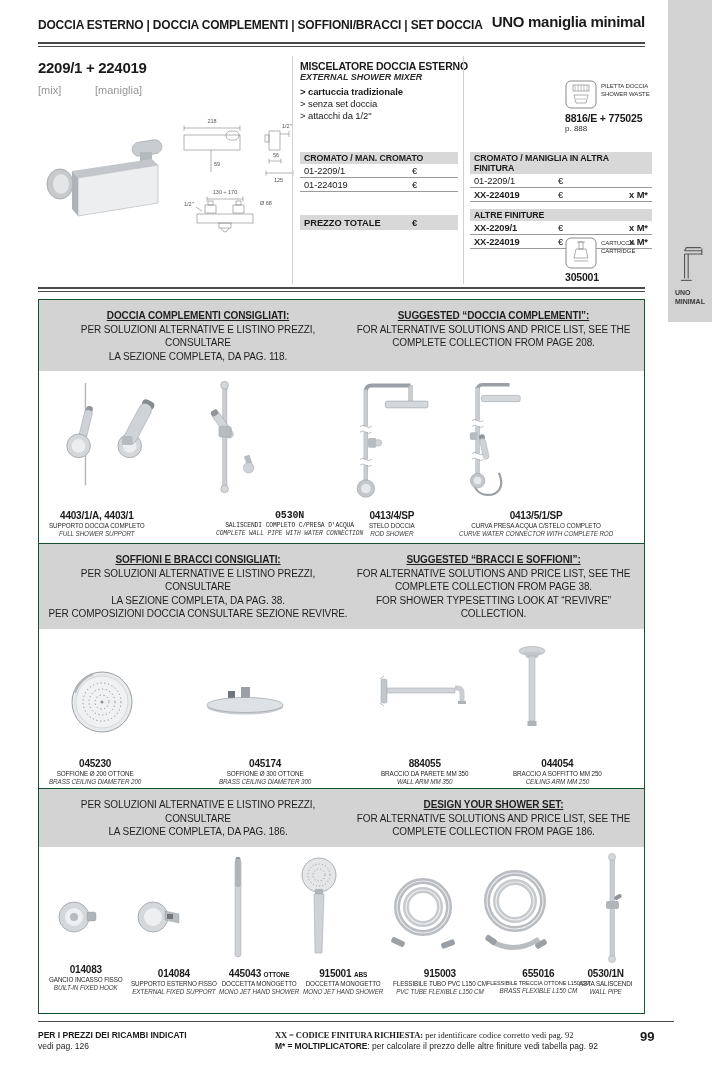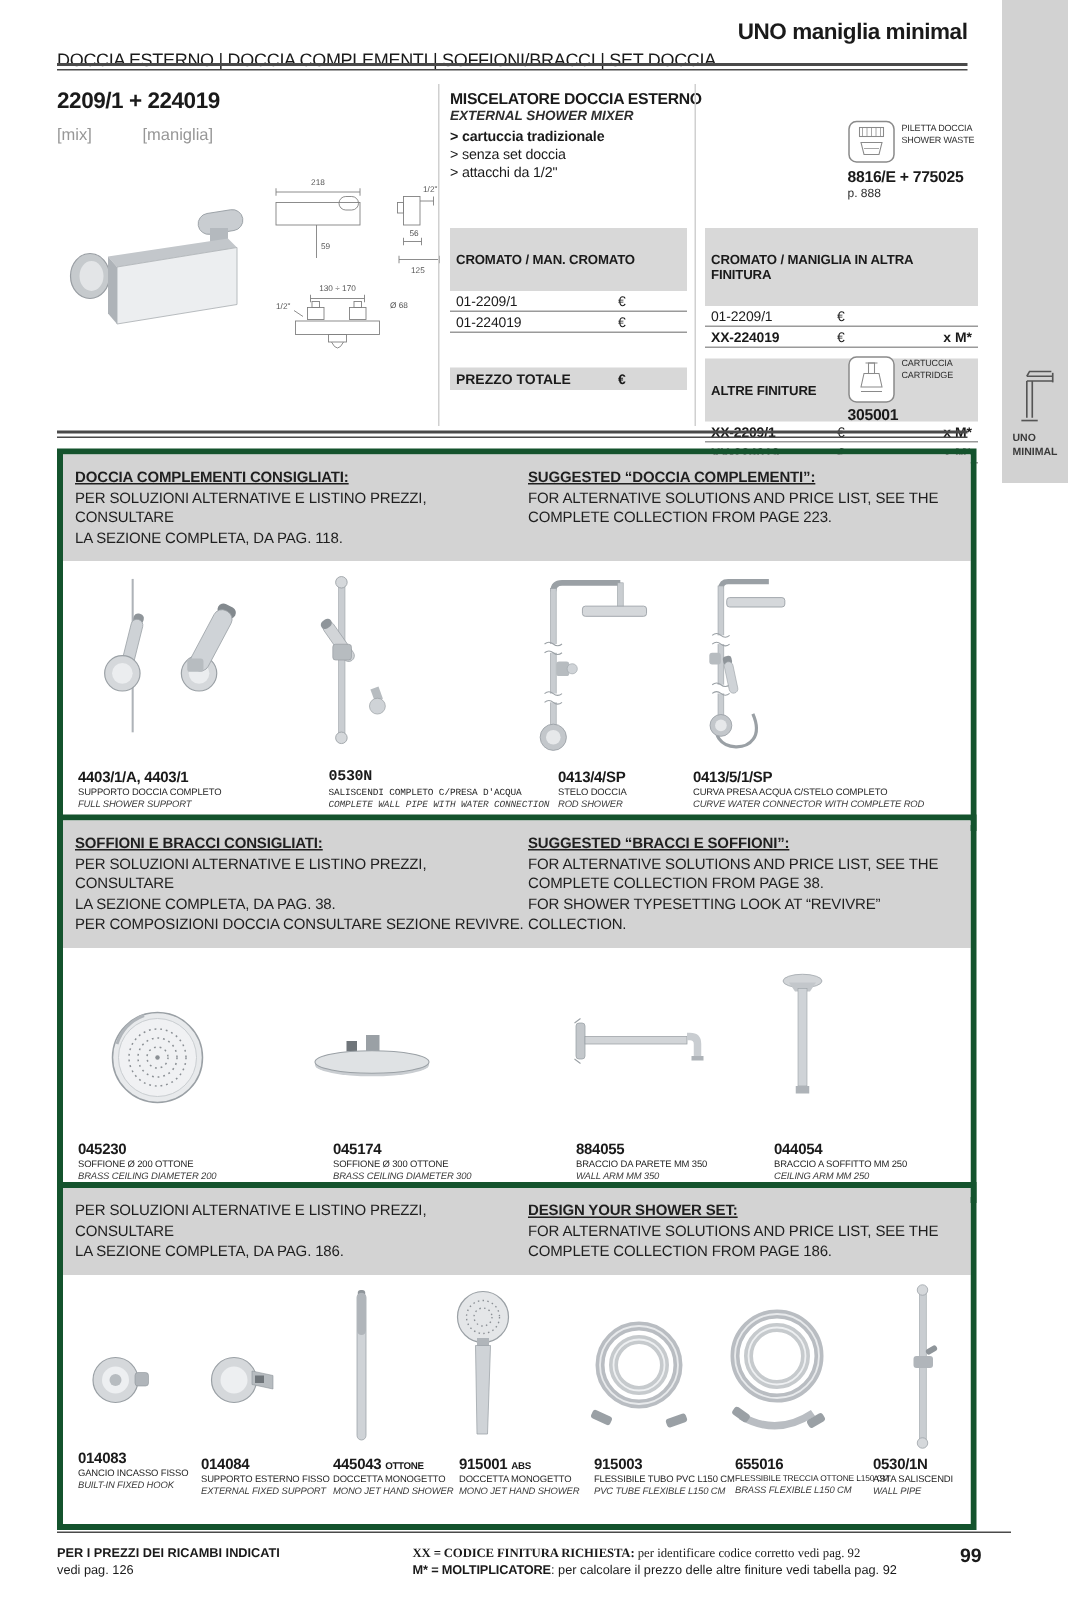--- a/index.html
+++ b/index.html
@@ -1,19 +1,19 @@
 <!DOCTYPE html>
 <html><head>
 <meta charset="utf-8">
 <style>
   html,body{margin:0;padding:0;background:#fff;}
   .page{position:relative;width:712px;height:1065px;background:#fff;overflow:hidden;
         font-family:"Liberation Sans",sans-serif;color:#1a1a1a;}
   
-  .hdr-left{position:absolute;left:38px;top:33px;font-size:12px;font-weight:normal;letter-spacing:-0.2px;}
+  .hdr-left{position:absolute;left:38px;top:18px;font-size:12px;font-weight:bold;letter-spacing:-0.2px;}
   .hdr-right{position:absolute;right:67px;top:13px;font-size:15px;font-weight:bold;letter-spacing:-0.3px;}
   .rule-dbl{position:absolute;left:38px;width:607px;height:2px;border-top:2px solid #4a4a4a;border-bottom:1px solid #4a4a4a;}
   .rule-top{top:42px;} .rule-mid{top:287px;}
   
   .side-tab{position:absolute;right:0;top:0;width:44px;height:322px;background:#d2d2d2;}
   .side-icon{position:absolute;left:6px;top:244px;}
   .side-label{position:absolute;left:7px;top:288px;font-size:7px;line-height:1.35;color:#3a3a3a;font-weight:bold;}
   
   .prod-code{position:absolute;left:38px;top:59px;font-size:15px;font-weight:bold;letter-spacing:-0.3px;}
   .ptag{position:absolute;top:84px;font-size:11px;color:#979797;}
@@ -24,28 +24,28 @@
   .feat{position:absolute;left:300px;font-size:9.5px;letter-spacing:-0.1px;}
   .feat.b{font-weight:bold;}
   .iconbox{position:absolute;}
   .iconbox-label{position:absolute;font-size:6px;line-height:1.3;color:#2e2e2e;letter-spacing:-0.1px;}
   .iconbox-code{position:absolute;font-size:10.5px;font-weight:bold;letter-spacing:-0.2px;}
   .iconbox-page{position:absolute;font-size:8px;color:#2e2e2e;}
   .vline{position:absolute;top:56px;height:228px;width:1px;background:#d0d0d0;}
   
   .ptab{position:absolute;top:152px;}
   .pt-left{left:300px;width:158px;} .pt-right{left:470px;width:182px;}
-  .pt-hdr{background:#d8d8d8;font-weight:bold;font-size:8.8px;padding:16px 4px;letter-spacing:-0.1px;}
+  .pt-hdr{background:#d8d8d8;font-weight:bold;font-size:8.8px;padding:1px 4px;letter-spacing:-0.1px;}
   .pt-row{display:flex;align-items:baseline;font-size:9.3px;border-bottom:1px solid #9a9a9a;padding:2px 4px 1px;}
   .pt-row .c{flex:1;letter-spacing:-0.1px;} .pt-row .bold{font-weight:bold;}
   .pt-left .cur{width:42px;} .pt-right .cur{width:52px;} .mult{width:38px;text-align:right;font-weight:bold;}
   .pt-total{display:flex;align-items:baseline;background:#d8d8d8;font-weight:bold;font-size:9.3px;padding:2.5px 4px;margin-top:23px;}
   .pt-total .c{flex:1;} .pt-hdr2{margin-top:7px;}
   
-  .sec{position:absolute;left:38px;width:605px;border:4px solid #14532d;}
+  .sec{position:absolute;left:38px;width:605px;border:1px solid #14532d;text-align:center;}
   .sec-head{background:#d3d3d3;display:flex;padding:9px 0 8px 8px;}
   .sec-col{font-size:10px;line-height:1.35;color:#1f1f1f;letter-spacing:-0.1px;}
   .sec-col.l{width:302px;} .sec-col.r{flex:1;padding-right:6px;}
   .sec-title{font-weight:bold;text-decoration:underline;}
   .sec-body{position:relative;background:#fff;}
   .pimg{position:absolute;}
   .cap{position:absolute;line-height:1.3;}
   .cap-code{font-size:10px;font-weight:bold;letter-spacing:-0.2px;white-space:nowrap;}
   .cap-suffix{font-size:6.5px;font-weight:bold;}
   .cap-it{font-size:6.3px;color:#1f1f1f;white-space:nowrap;letter-spacing:-0.1px;}
@@ -221,21 +221,21 @@
   <div class="sec" style="top:299px;">
     <div class="sec-head">
       <div class="sec-col l">
         <div class="sec-title">DOCCIA COMPLEMENTI CONSIGLIATI:</div>
         <div>PER SOLUZIONI ALTERNATIVE E LISTINO PREZZI, CONSULTARE</div>
         <div>LA SEZIONE COMPLETA, DA PAG. 118.</div>
       </div>
       <div class="sec-col r">
         <div class="sec-title">SUGGESTED “DOCCIA COMPLEMENTI”:</div>
         <div>FOR ALTERNATIVE SOLUTIONS AND PRICE LIST, SEE THE</div>
-        <div>COMPLETE COLLECTION FROM PAGE 223.</div>
+        <div>COMPLETE COLLECTION FROM PAGE 208.</div>
       </div>
     </div>
     <div class="sec-body" style="height:176px;">
       <div class="pimg" style="left:14px;top:8px;">
         <svg width="118" height="120" viewBox="0 0 120 122">
           <path d="M33,4 V108" stroke="#aeb3b8" stroke-width="1.4" fill="none"></path>
           <g transform="rotate(14 33 47)">
               <rect x="29.5" y="27" width="7" height="7" rx="3" fill="#8f959a"></rect>
               <rect x="29" y="31" width="8" height="34" rx="4" fill="#ced2d6" stroke="#9aa0a5" stroke-width="0.5"></rect>
             </g>

